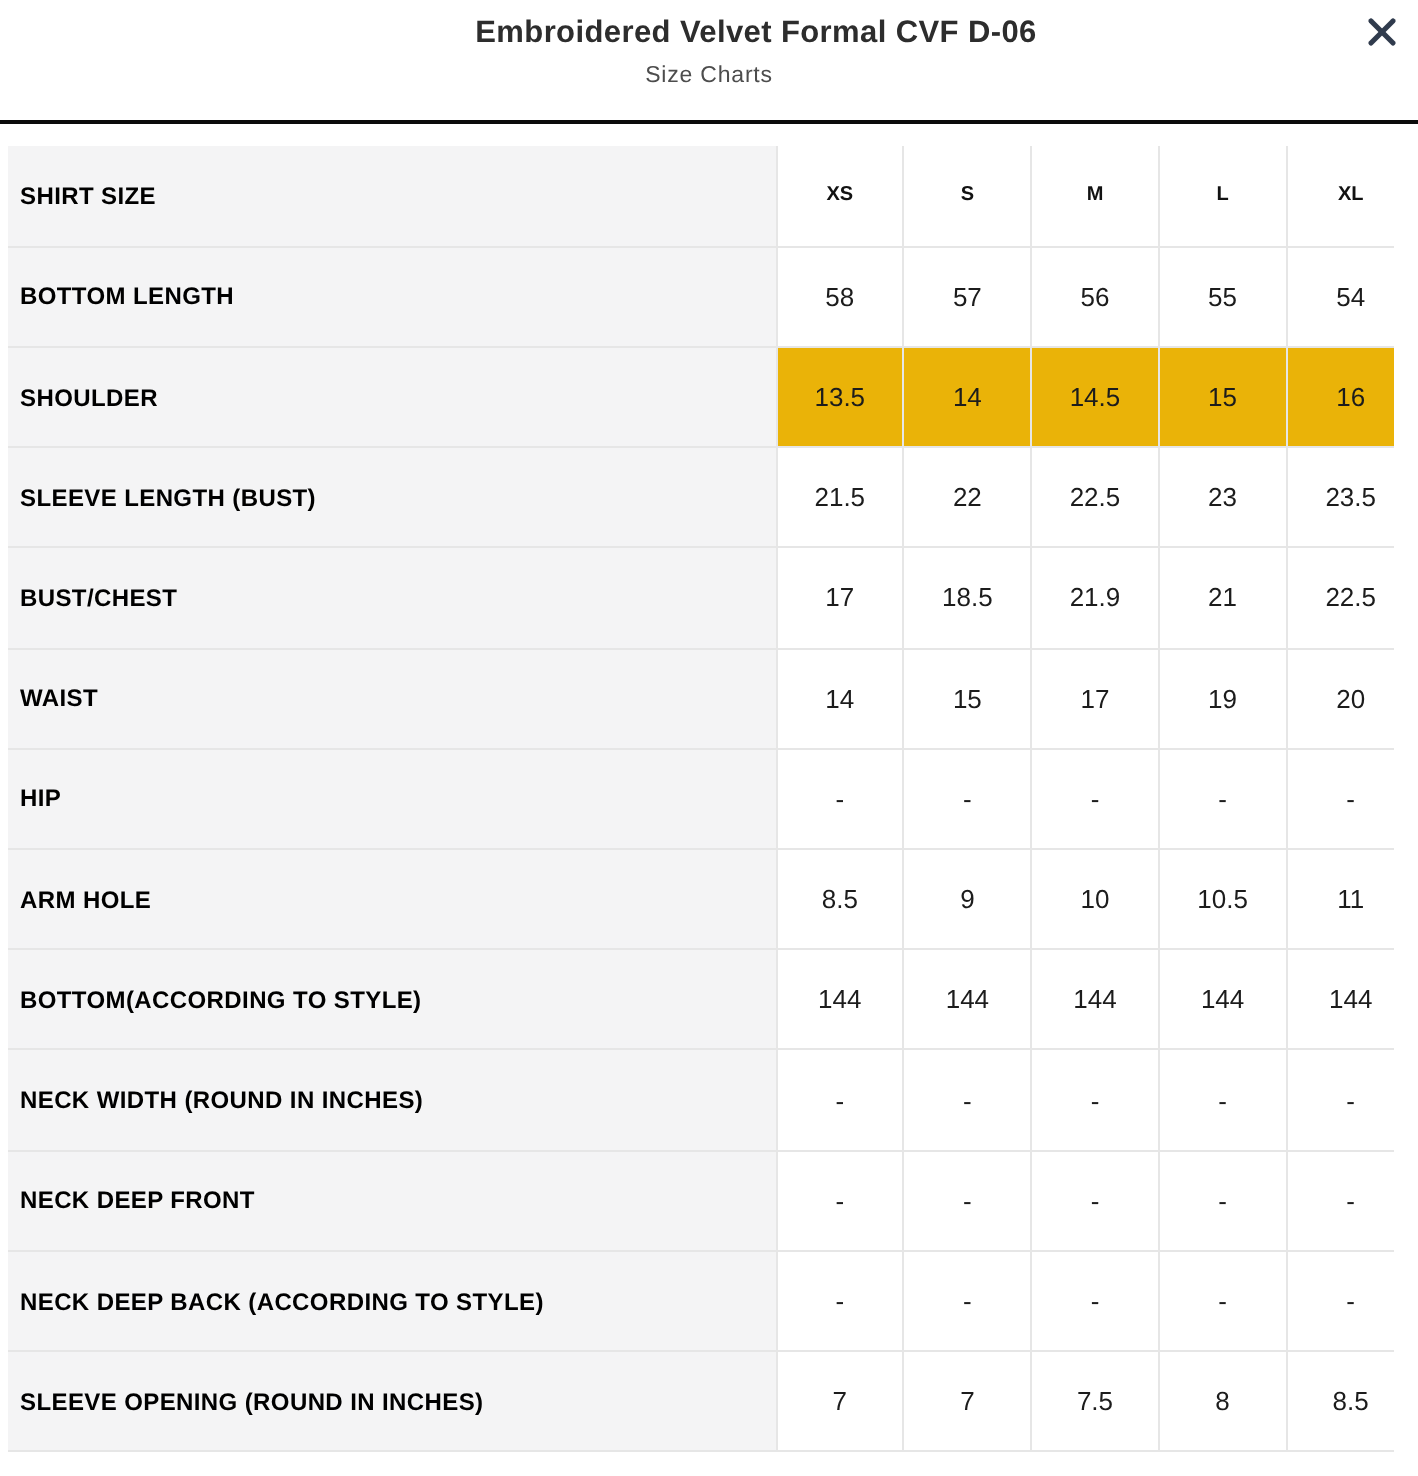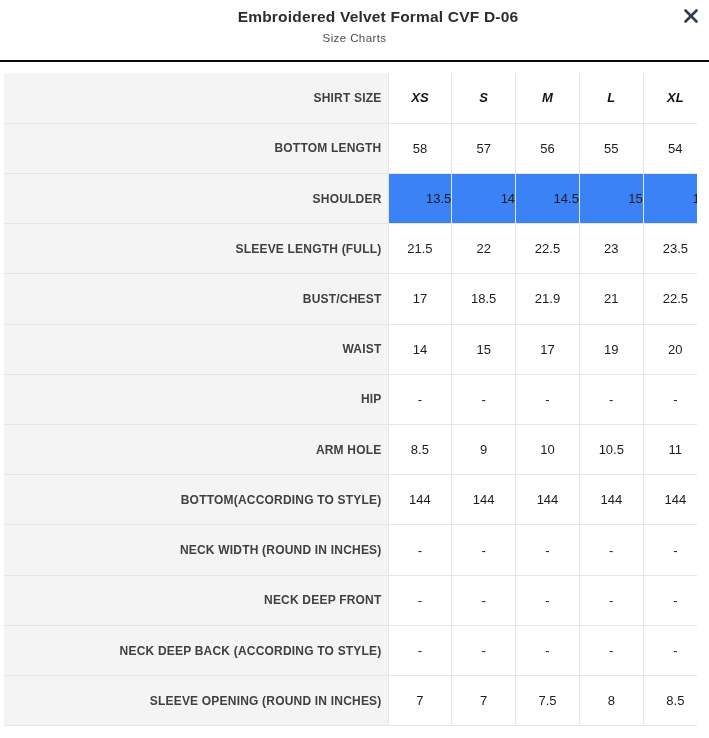--- a/index.html
+++ b/index.html
@@ -58,37 +58,37 @@
     border-collapse: collapse;
     table-layout: fixed;
   }
   col.label-col { width: 384px; }
   col.size-col  { width: 63.8px; }
   tr.size-row { height: 50.23px; }
   th.label-cell {
     background: #f4f4f5;
     font-size: 12px;
     font-weight: bold;
-    color: #404040;
-    text-align: right;
+    color: #000000;
+    text-align: left;
     letter-spacing: 0.2px;
     border-bottom: 1px solid #e6e6e6;
     padding: 0 6px;
   }
   td.value-cell {
     background: #ffffff;
     text-align: center;
     font-size: 13px;
     color: #1c1c1c;
     border-bottom: 1px solid #e6e6e6;
     border-left: 1px solid #e6e6e6;
     padding: 0;
   }
-  tr.header-row td.value-cell { font-weight: bold; font-size: 13px; color: #121212; font-style: italic; }
-  tr.highlighted-row td.value-cell { background: #3b82f6; text-align: right; }
+  tr.header-row td.value-cell { font-weight: bold; font-size: 10px; color: #121212; }
+  tr.highlighted-row td.value-cell { background: #eab308; }
 </style>
 </head>
 <body>
 
 <div class="modal">
 
   <div class="modal-header">
     <h2 class="modal-title">Embroidered Velvet Formal CVF D-06</h2>
     <p class="modal-subtitle">Size Charts</p>
     <button class="close-button">
@@ -130,21 +130,21 @@
           </tr>
           <tr class="size-row highlighted-row">
             <th class="label-cell">SHOULDER</th>
             <td class="value-cell">13.5</td>
             <td class="value-cell">14</td>
             <td class="value-cell">14.5</td>
             <td class="value-cell">15</td>
             <td class="value-cell">16</td>
           </tr>
           <tr class="size-row">
-            <th class="label-cell">SLEEVE LENGTH (FULL)</th>
+            <th class="label-cell">SLEEVE LENGTH (BUST)</th>
             <td class="value-cell">21.5</td>
             <td class="value-cell">22</td>
             <td class="value-cell">22.5</td>
             <td class="value-cell">23</td>
             <td class="value-cell">23.5</td>
           </tr>
           <tr class="size-row">
             <th class="label-cell">BUST/CHEST</th>
             <td class="value-cell">17</td>
             <td class="value-cell">18.5</td>

